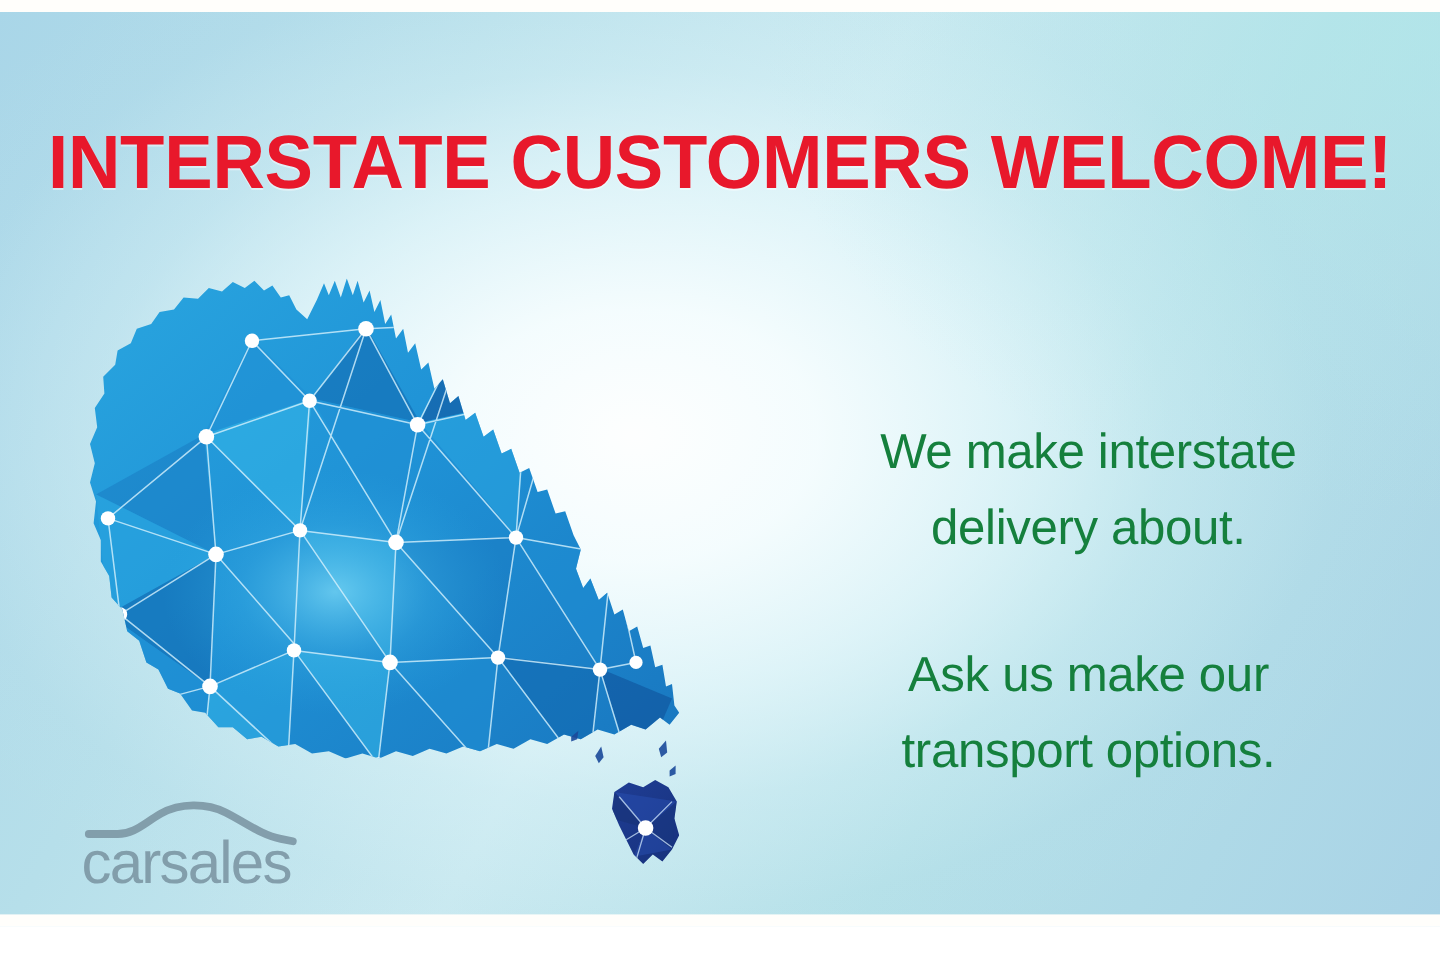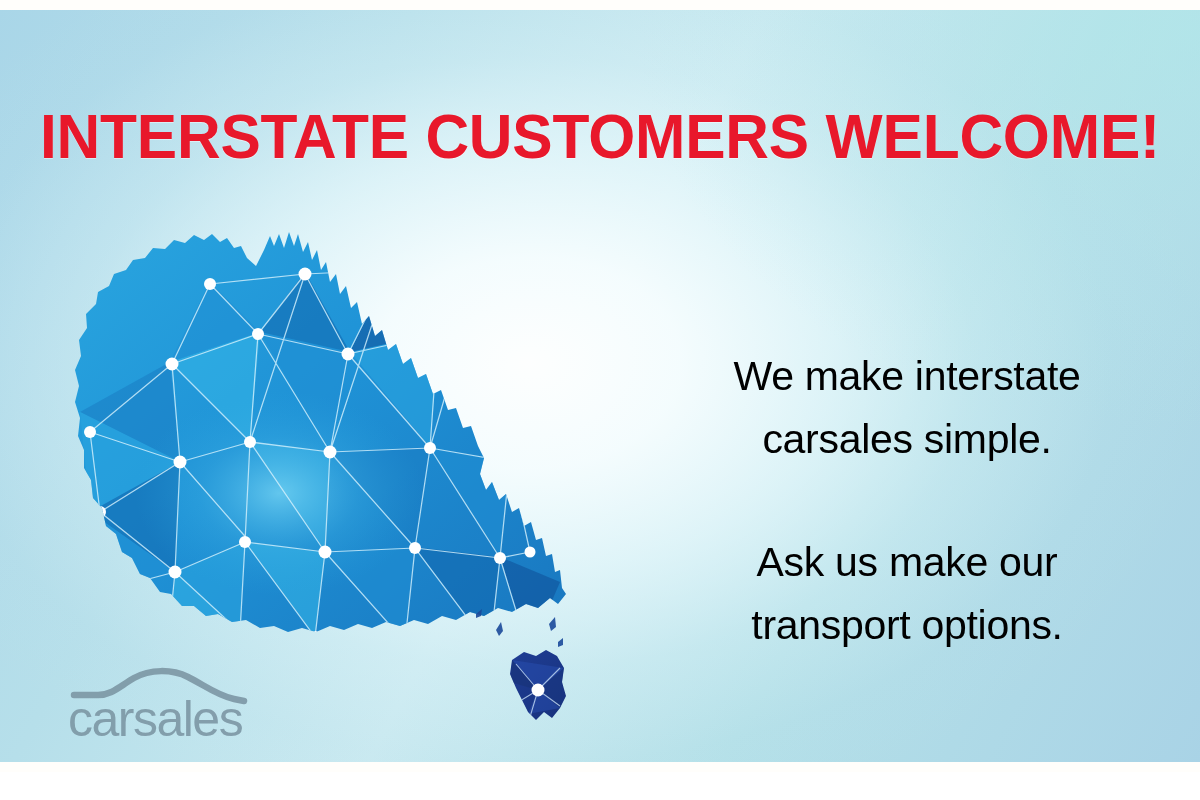--- a/index.html
+++ b/index.html
@@ -81,21 +81,21 @@
     z-index: 20;
   }
 
   
   .copy {
     position: absolute;
     left: 672px;
     top: 345px;
     width: 470px;
     text-align: center;
-    color: #000000;
+    color: #15803d;
     font-size: 41px;
     line-height: 63px;
     font-weight: 400;
     letter-spacing: -0.3px;
     z-index: 20;
   }
   .copy .para { margin: 0; }
   .copy .para + .para { margin-top: 60px; }
   .copy .ln { display: block; }
 
@@ -298,21 +298,21 @@
         <path d="M489,412 l6,-7 l1,10 l-5,4 Z"></path>
         <path d="M498,430 l5,-4 l0,7 l-5,2 Z"></path>
         <path d="M416,402 l6,-5 l-1,7 l-5,2 Z"></path>
       </g>
     </svg>
   </div>
 
   <div class="copy">
     <p class="para">
       <span class="ln">We make interstate</span>
-      <span class="ln">carsales simple.</span>
+      <span class="ln">delivery about.</span>
     </p>
     <p class="para">
       <span class="ln">Ask us make our</span>
       <span class="ln">transport options.</span>
     </p>
   </div>
 
   <div class="logo">
     <svg viewBox="0 0 190 78" xmlns="http://www.w3.org/2000/svg">
 

